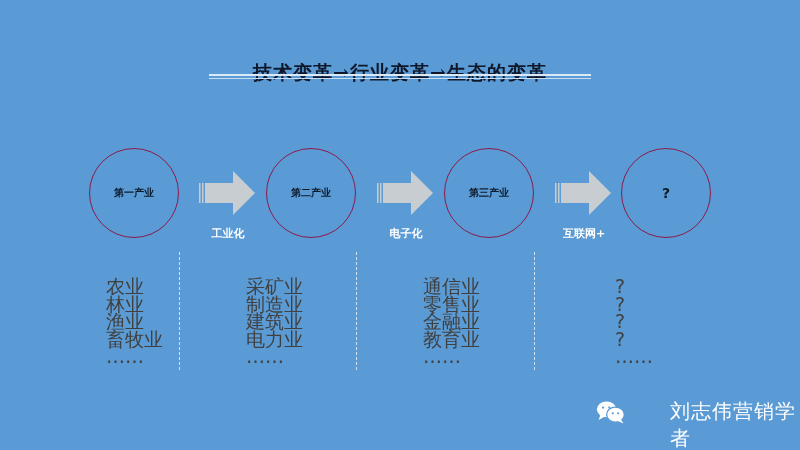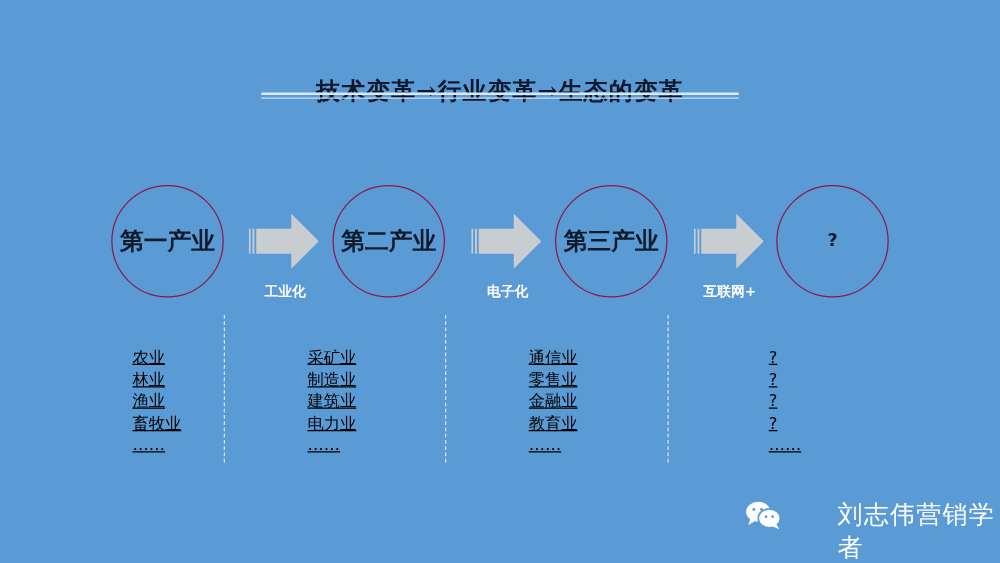--- a/index.html
+++ b/index.html
@@ -1,23 +1,23 @@
 <!DOCTYPE html>
 <html><head>
 <meta charset="utf-8">
 <style>
   html,body{margin:0;padding:0;}
   body{width:800px;height:450px;background:#5b9bd5;position:relative;overflow:hidden;font-family:"DejaVu Sans","Liberation Sans",sans-serif;}
   .title{position:absolute;left:200px;top:38px;width:400px;text-align:center;font-family:"DejaVu Serif","Liberation Serif",serif;font-size:19px;font-weight:bold;color:#0f172a;letter-spacing:1px;margin-top:22px;}
   .underline{position:absolute;left:209px;top:74px;width:382px;height:5px;border-top:2px solid #dbe9f6;border-bottom:1px solid #c9def1;box-sizing:border-box;}
-  .circle{position:absolute;width:90px;height:90px;border:1.5px solid #8b1a4a;border-radius:50%;box-sizing:border-box;display:flex;align-items:center;justify-content:center;font-size:19px;font-weight:bold;color:#0d1a2b;}
+  .circle{position:absolute;width:90px;height:90px;border:1.5px solid #8b1a4a;border-radius:50%;box-sizing:border-box;display:flex;align-items:center;justify-content:center;font-size:10px;font-weight:bold;color:#0d1a2b;}
   .arrow{position:absolute;width:56px;height:44px;}
   .arrow svg{position:absolute;left:0;top:0;}
   .arrow .lbl{position:absolute;left:6px;top:14px;width:46px;text-align:center;font-size:11px;font-weight:bold;color:#ffffff;white-space:nowrap;margin-top:41px;}
-  .list{position:absolute;top:278px;font-size:13px;color:#000000;line-height:17.5px;text-decoration:underline;}
+  .list{position:absolute;top:278px;font-size:19px;color:#404040;line-height:17.5px;}
   .list div{white-space:nowrap;}
   .divider{position:absolute;top:252px;height:118px;width:0;border-left:1px dashed #cfe3f5;}
   .brand{position:absolute;left:596px;top:398px;display:flex;align-items:flex-start;gap:36px;}
   .brand .name{font-size:20px;color:#ffffff;margin-left:8px;letter-spacing:1px;}
 </style>
 </head>
 <body>
 
 <div class="title">技术变革→行业变革→生态的变革</div>
 <div class="underline"></div>

